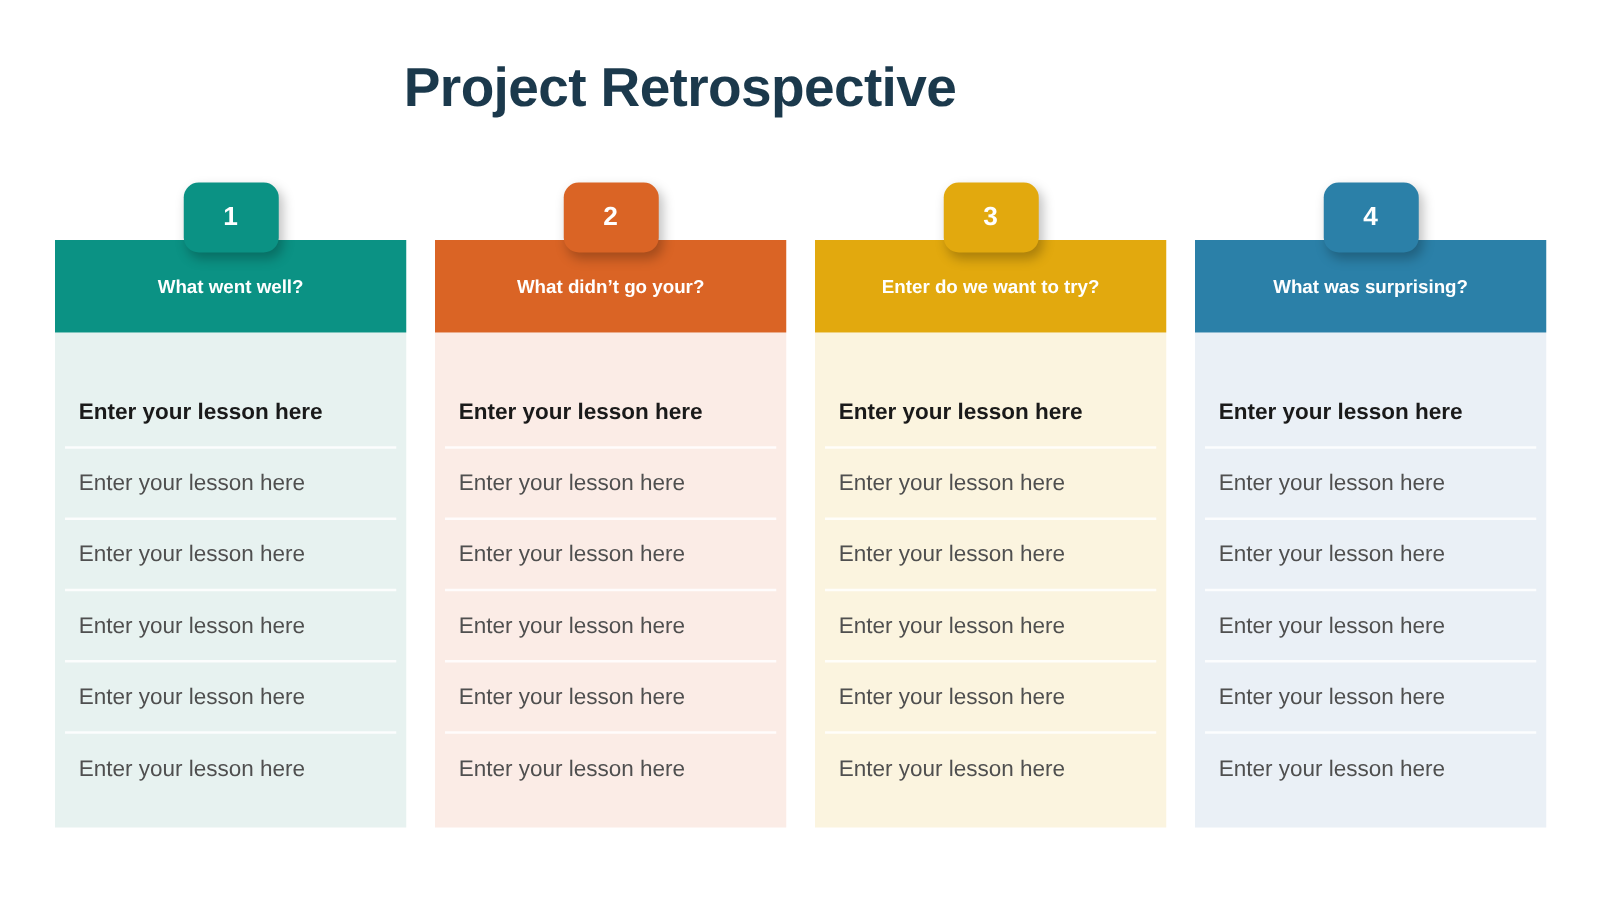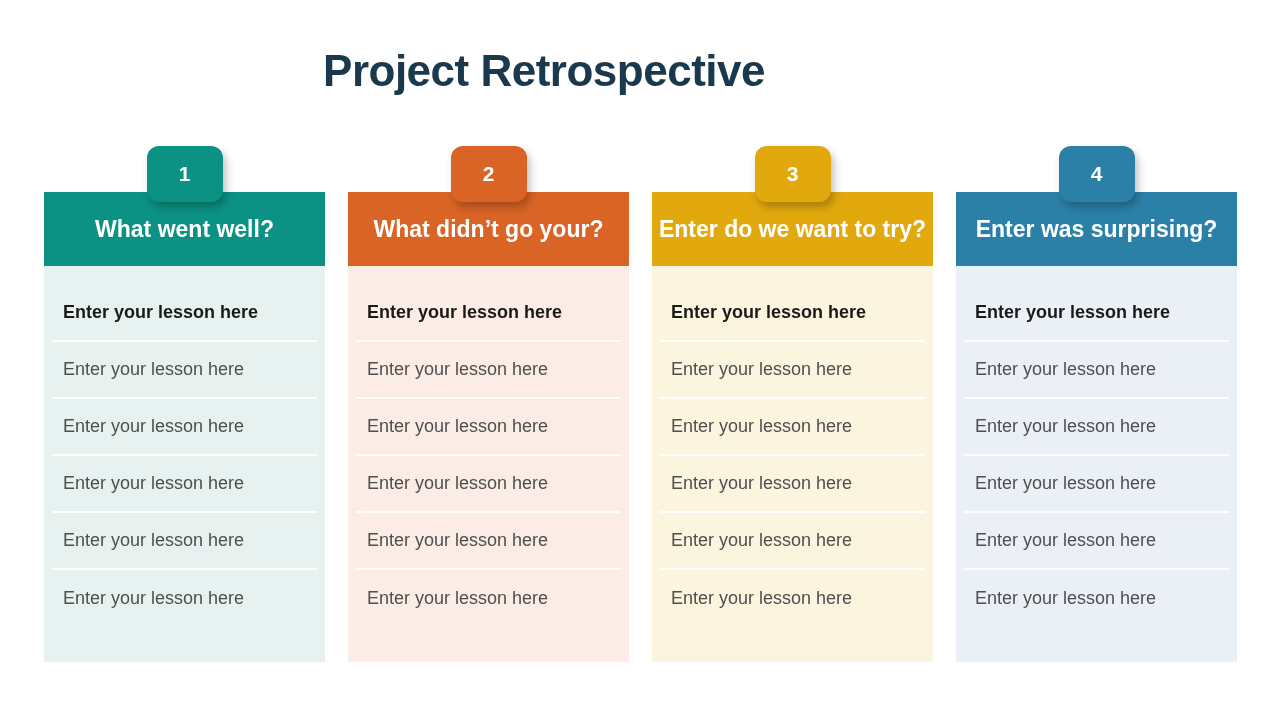--- a/index.html
+++ b/index.html
@@ -26,27 +26,27 @@
     background:var(--accent);
     box-shadow:3px 5px 9px rgba(0,0,0,0.25);
     display:flex;align-items:center;justify-content:center;
     color:#ffffff;font-size:21px;font-weight:700;
     z-index:2;
   }
   .col-header{
     margin-top:46px;height:74px;
     background:var(--accent);
     display:flex;align-items:center;justify-content:center;
-    color:#ffffff;font-size:23px;font-weight:700;
+    color:#ffffff;font-size:15px;font-weight:700;
     white-space:nowrap;position:relative;z-index:1;
   }
   .col-body{
     height:396px;box-sizing:border-box;
     background:var(--body-bg);
-    padding:19px 8px 0 8px;
+    padding:36px 8px 0 8px;
   }
   .row{
     height:57px;box-sizing:border-box;
     display:flex;align-items:center;
     padding-left:11px;
     border-bottom:2px solid rgba(255,255,255,0.85);
     font-size:18px;color:#4F4F4F;
   }
   .row.first{color:#1A1A1A;font-weight:600;}
   .row.last{border-bottom:none;}
@@ -143,21 +143,21 @@
           <span>Enter your lesson here</span>
         </div>
     </div>
   </section>
 
   <section class="column" style="--accent: #2B80A8; --body-bg: #EAF0F6;">
     <div class="badge">
       <span>4</span>
     </div>
     <header class="col-header">
-      <span>Enter was surprising?</span>
+      <span>What was surprising?</span>
     </header>
     <div class="col-body">
       <div class="row first">
           <span>Enter your lesson here</span>
         </div>
       <div class="row">
           <span>Enter your lesson here</span>
         </div>
       <div class="row">
           <span>Enter your lesson here</span>

